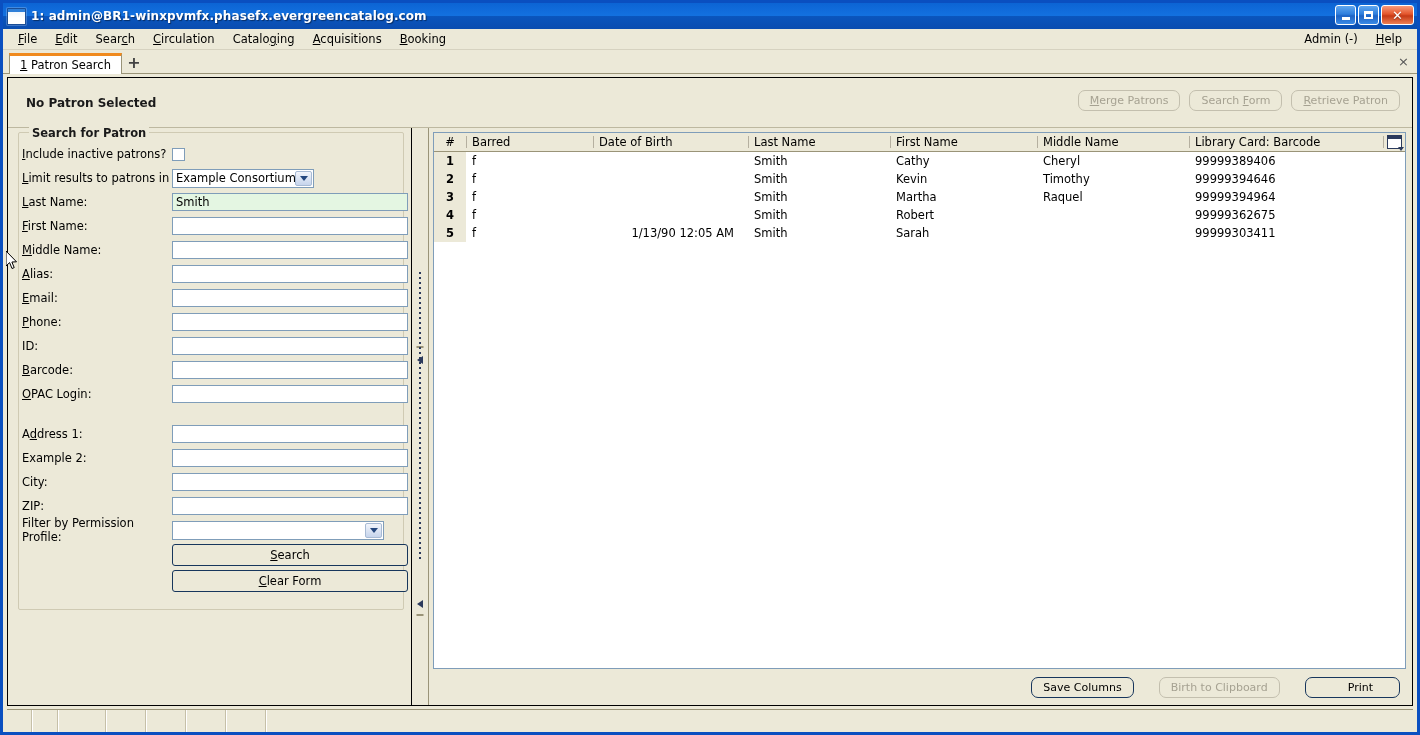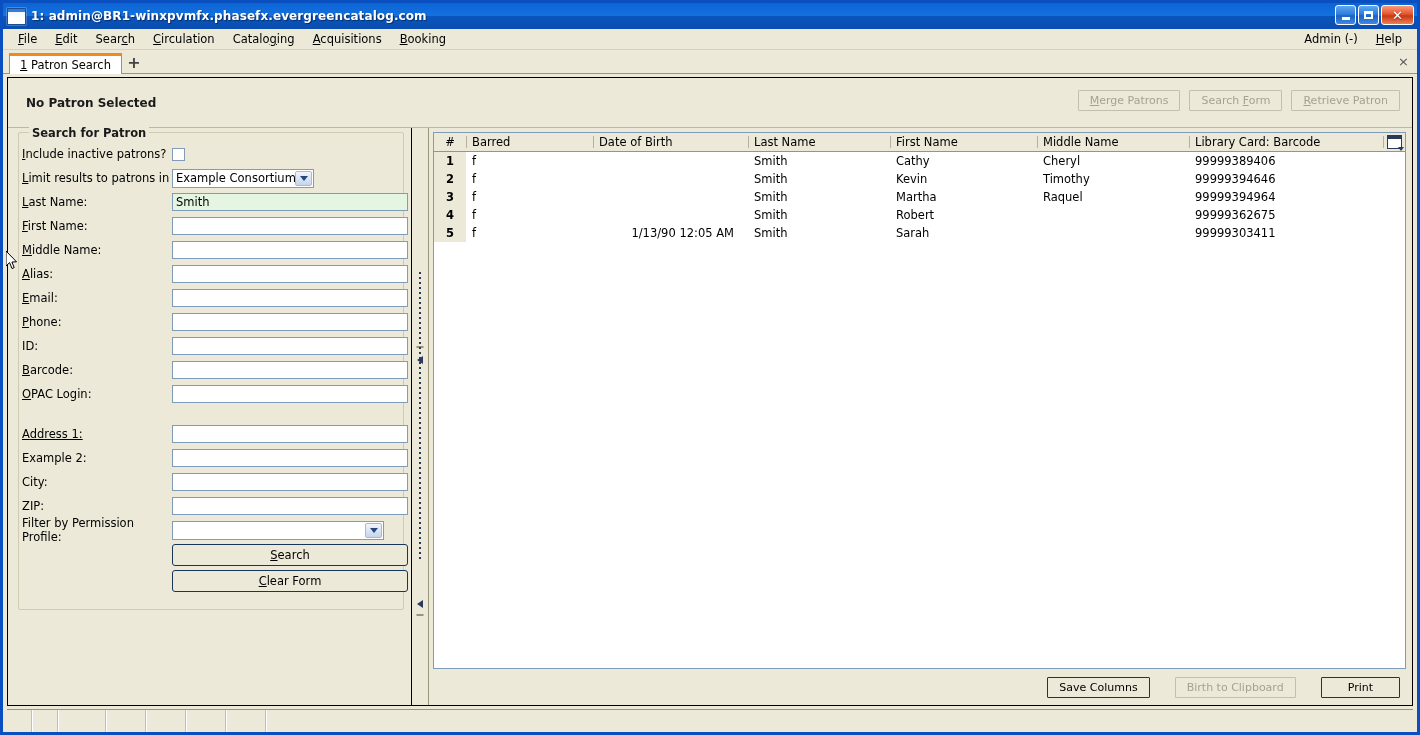--- a/index.html
+++ b/index.html
@@ -160,21 +160,21 @@
   .header-btns {
     position: absolute; right: 12px; top: 12px;
     display: flex; gap: 9px;
   }
   .btn {
     font-family: "DejaVu Sans", "Liberation Sans", sans-serif;
     font-size: 11px;
     padding: 3px 11px;
     background: #ece9d8;
     border: 1px solid #17365c;
-    border-radius: 1px;
+    border-radius: 7px;
     color: #000;
     cursor: default;
     white-space: nowrap;
   }
   .btn.disabled {
     color: #a6a292;
     border-color: #c3bfae;
     background: #ece9d8;
   }
 
@@ -207,21 +207,21 @@
     color: #1a1a1a;
   }
   .form {
     position: absolute; left: 0; top: 14px; right: 0;
     padding: 0 4px 0 14px;
   }
   .row {
     display: flex; align-items: center;
     height: 24px;
   }
-  .row.gap { margin-top: 16px; text-decoration: underline; }
+  .row.gap { margin-top: 16px; }
   .row label {
     flex: 0 0 150px;
     font-size: 11.5px;
     color: #000;
     cursor: default;
   }
   .ctl { flex: 1; display: flex; align-items: center; }
   input[type=text] {
     font-family: "DejaVu Sans", "Liberation Sans", sans-serif;
     font-size: 11.5px;
@@ -706,21 +706,21 @@
                     <td></td>
                     <td>99999303411</td>
                     <td></td>
                   </tr>
                 </tbody>
             </table>
           </div>
           <div class="grid-footer">
             <div class="btn">Save Columns</div>
             <div class="btn disabled">Birth to Clipboard</div>
-            <div class="btn" style="padding-left:26px;padding-right:26px">Print</div>
+            <div class="btn" style="padding-left:42px;padding-right:26px">Print</div>
           </div>
         </div>
 
       </div>
     </div>
 
     <div class="statusbar" id="statusbar">
         <div class="status-cell" style="flex: 0 0 26px;"></div>
         <div class="status-cell" style="flex: 0 0 26px;"></div>
         <div class="status-cell" style="flex: 0 0 48px;"></div>

